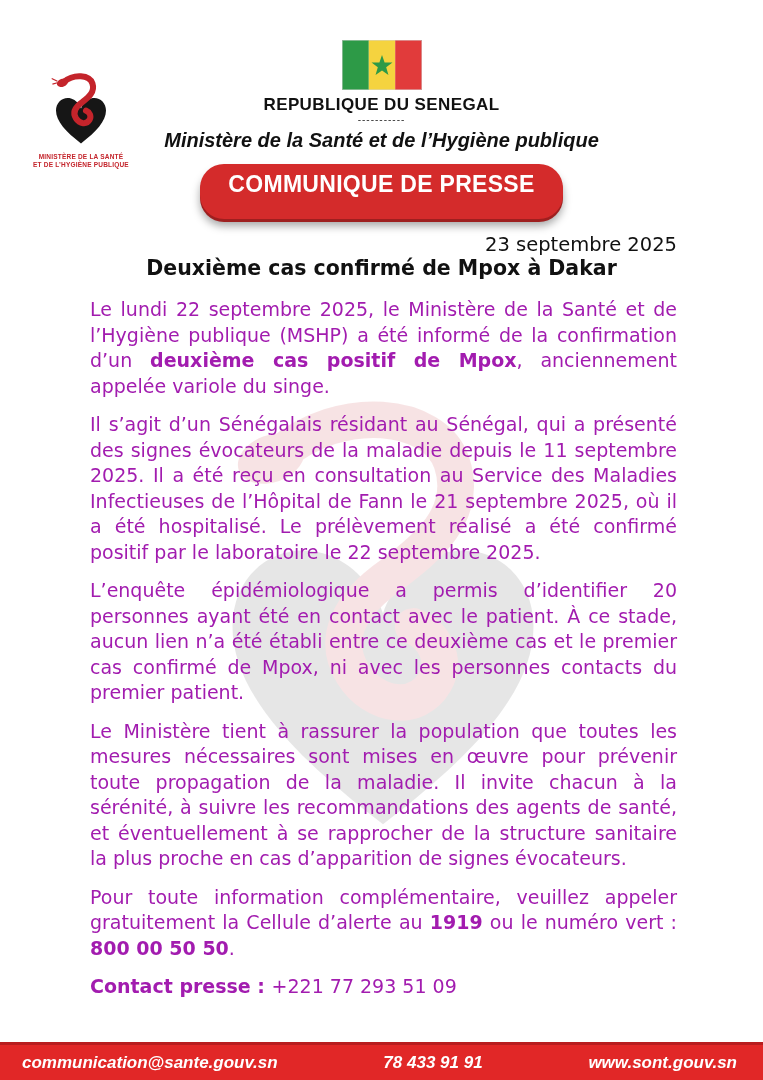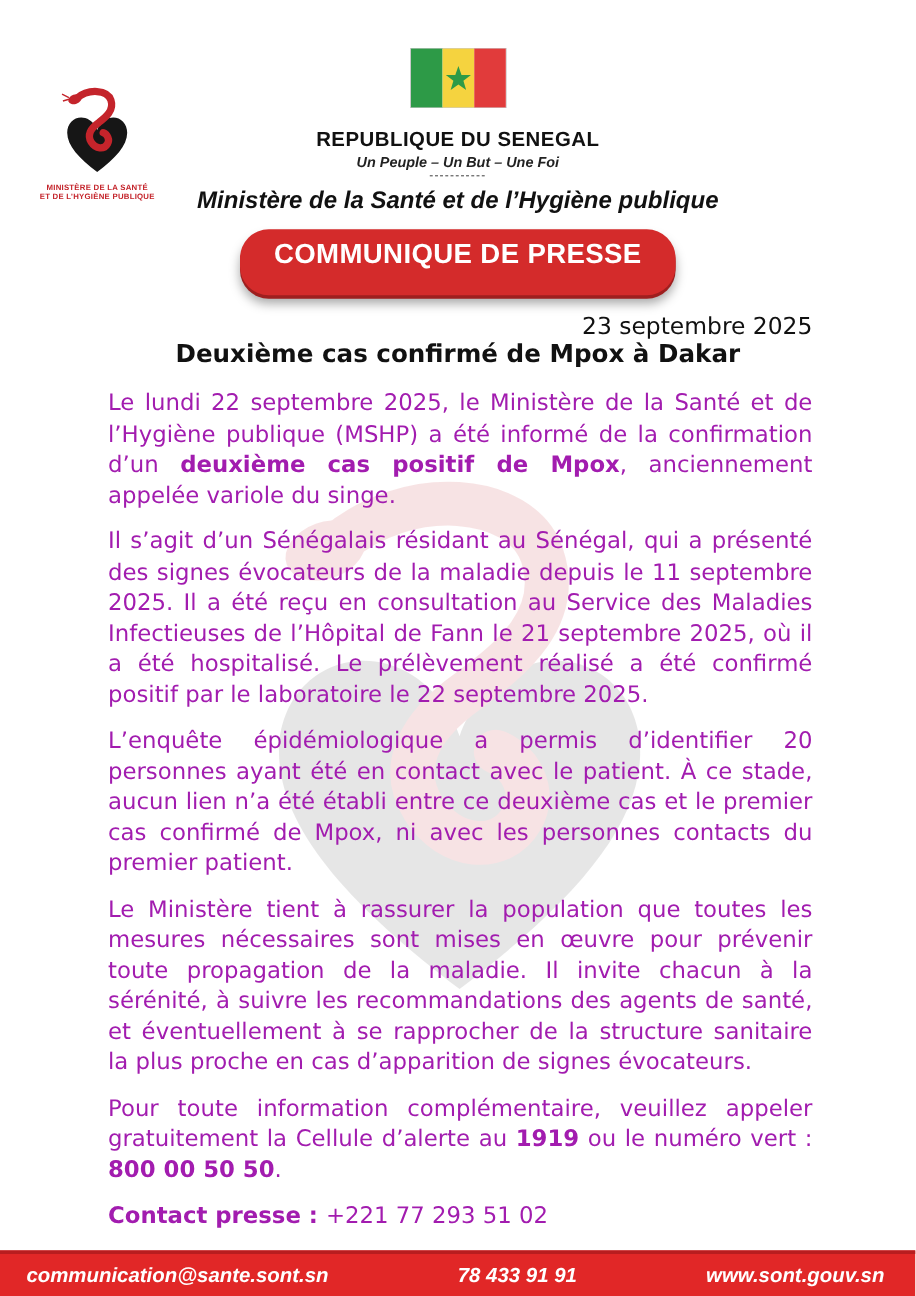--- a/index.html
+++ b/index.html
@@ -20,21 +20,21 @@
     width:430px; height:540px;
     opacity:0.12;
     pointer-events:none;
     z-index:0;
   }
 
   
   .header { position:relative; padding-top:40px; text-align:center; z-index:1; }
   .flag { display:block; margin:0 auto; width:80px; height:50px; }
   .republic {
-    margin-top:17px;
+    margin-top:5px;
     font-family:"Liberation Sans", sans-serif;
     font-weight:bold; font-size:17px; letter-spacing:0.4px; color:#111;
   }
   .motto {
     margin-top:1px;
     font-family:"Liberation Sans", sans-serif;
     font-style:italic; font-weight:bold; font-size:12px; color:#222;
   }
   .dashes {
     margin-top:0px; font-size:10px; letter-spacing:1px; color:#333; line-height:10px;
@@ -133,41 +133,40 @@
 
   <div class="header">
     <svg class="flag" viewBox="0 0 80 50" aria-hidden="true">
       <rect x="0" y="0" width="80" height="50" fill="#ffffff" stroke="#999999" stroke-width="0.8"></rect>
       <rect x="0.5" y="0.5" width="26.3" height="49" fill="#2d9a47"></rect>
       <rect x="26.8" y="0.5" width="26.4" height="49" fill="#f5d33f"></rect>
       <rect x="53.2" y="0.5" width="26.3" height="49" fill="#e13b3b"></rect>
       <polygon fill="#2d9a47" points="40,15 42.59,22.44 50.46,22.6 44.18,27.36 46.46,34.9 40,30.4 33.54,34.9 35.82,27.36 29.54,22.6 37.41,22.44"></polygon>
     </svg>
     <div class="republic">REPUBLIQUE DU SENEGAL</div>
-    <div class="motto">Un Peuple – Un But – Une Foi</div>
     <div class="dashes">-----------</div>
     <div class="ministry">Ministère de la Santé et de l’Hygiène publique</div>
   </div>
 
   <div class="banner-wrap">
     <span class="banner">COMMUNIQUE DE PRESSE</span>
   </div>
 
   <div class="doc">
     <div class="date-line">23 septembre 2025</div>
     <div class="doc-title">Deuxième cas confirmé de Mpox à Dakar</div>
     <div class="body-text">
       <p><span>Le lundi 22 septembre 2025, le Ministère de la Santé et de l’Hygiène publique (MSHP) a été informé de la confirmation d’un </span><span class="bold">deuxième cas positif de Mpox</span><span>, anciennement appelée variole du singe.</span></p>
       <p><span>Il s’agit d’un Sénégalais résidant au Sénégal, qui a présenté des signes évocateurs de la maladie depuis le 11 septembre 2025. Il a été reçu en consultation au Service des Maladies Infectieuses de l’Hôpital de Fann le 21 septembre 2025, où il a été hospitalisé. Le prélèvement réalisé a été confirmé positif par le laboratoire le 22 septembre 2025.</span></p>
       <p><span>L’enquête épidémiologique a permis d’identifier 20 personnes ayant été en contact avec le patient. À ce stade, aucun lien n’a été établi entre ce deuxième cas et le premier cas confirmé de Mpox, ni avec les personnes contacts du premier patient.</span></p>
       <p><span>Le Ministère tient à rassurer la population que toutes les mesures nécessaires sont mises en œuvre pour prévenir toute propagation de la maladie. Il invite chacun à la sérénité, à suivre les recommandations des agents de santé, et éventuellement à se rapprocher de la structure sanitaire la plus proche en cas d’apparition de signes évocateurs.</span></p>
       <p><span>Pour toute information complémentaire, veuillez appeler gratuitement la Cellule d’alerte au </span><span class="bold">1919</span><span> ou le numéro vert : </span><span class="bold">800 00 50 50</span><span>.</span></p>
-      <p><span class="bold">Contact presse : </span><span>+221 77 293 51 02</span></p>
+      <p><span class="bold">Contact presse : </span><span>+221 77 293 51 09</span></p>
     </div>
   </div>
 
   <div class="footer">
-    <span>communication@sante.sont.sn</span>
+    <span>communication@sante.gouv.sn</span>
     <span>78 433 91 91</span>
     <span>www.sont.gouv.sn</span>
   </div>
 
 </div>
 
 </body></html>

